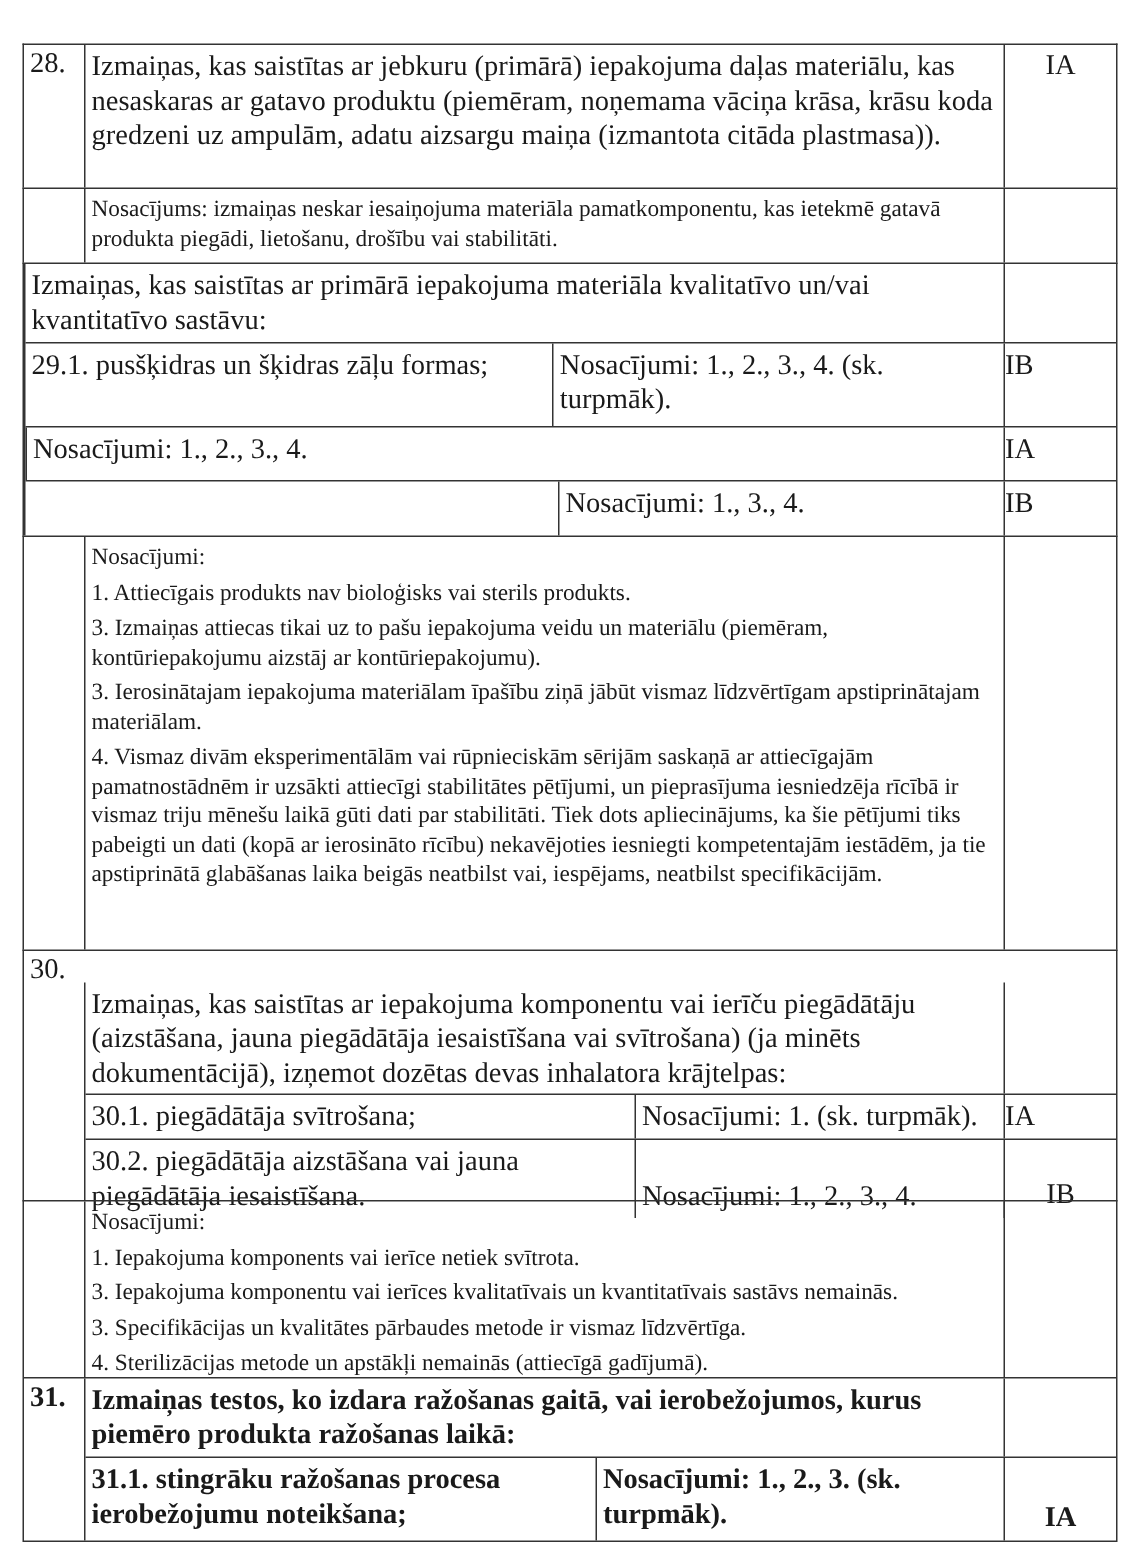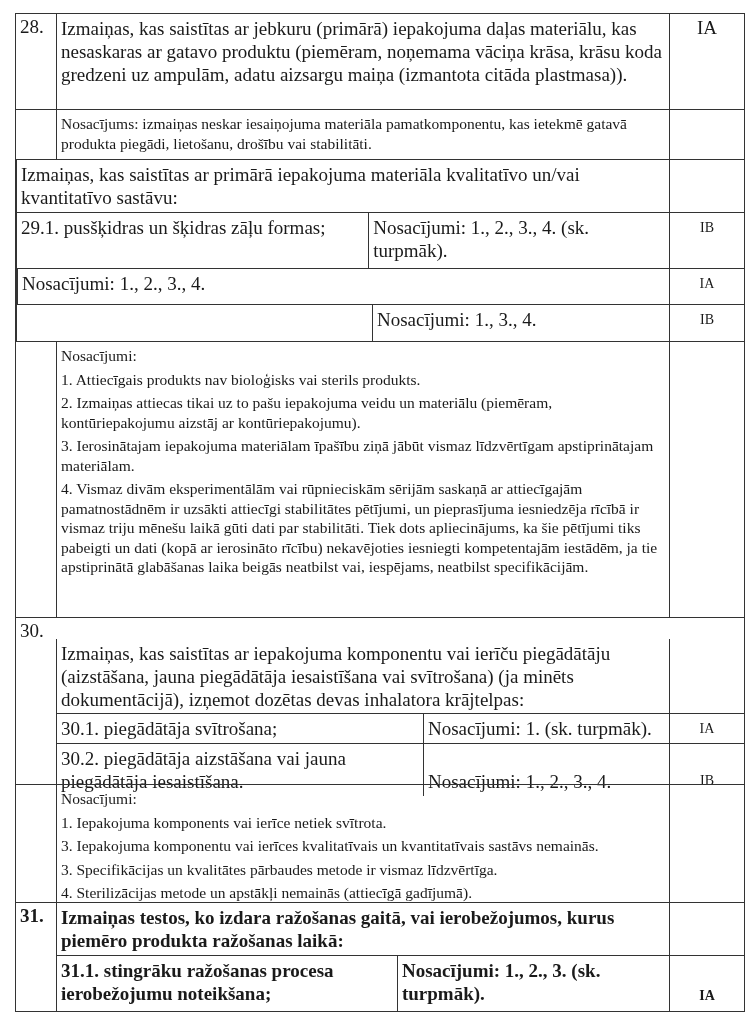--- a/index.html
+++ b/index.html
@@ -11,31 +11,31 @@
   .num { width:40px; flex:0 0 40px; box-sizing:border-box; font-size:19px; padding:2px 0 0 4px; }
   .main { flex:1 1 auto; box-sizing:border-box; border-left:1.2px solid #333; display:flex; flex-direction:column; }
   .type { width:75px; flex:0 0 75px; box-sizing:border-box; border-left:1.2px solid #333; text-align:center; font-size:19px; padding-top:3px; }
   .line { display:flex; border-top:1.2px solid #333; }
   .line:first-child { border-top:none; }
   .cell-text { flex:1 1 auto; box-sizing:border-box; font-size:19px; line-height:23px; padding:3px 6px 3px 4px; }
   .cell-note { flex:1 1 auto; box-sizing:border-box; font-size:15.5px; line-height:19.5px; padding:4px 6px 4px 4px; }
   .note-line { margin-bottom:4px; }
   .sub-left { box-sizing:border-box; font-size:19px; line-height:23px; padding:3px 4px 3px 4px; }
   .sub-mid { box-sizing:border-box; border-left:1.2px solid #333; font-size:19px; line-height:23px; padding:3px 4px 3px 4px; flex:1 1 auto; }
-  .sub-type { width:75px; flex:0 0 75px; box-sizing:border-box; border-left:1.2px solid #333; text-align:center; font-size:14px; line-height:23px; padding-top:3px; }
+  .sub-type { width:75px; flex:0 0 75px; box-sizing:border-box; border-left:1.2px solid #333; text-align:left; font-size:19px; line-height:23px; padding-top:3px; }
   .spacer-type { width:75px; flex:0 0 75px; box-sizing:border-box; border-left:1.2px solid #333; }
   .inner { display:flex; flex-direction:column; flex:1 1 auto; }
   .bottom-type { display:flex; align-items:flex-end; justify-content:center; padding-bottom:4px; }
 </style>
 </head>
 <body>
 
 <div class="page">
 
-  <div class="row" style="height:96px;">
+  <div class="row" style="height:96px;margin-top:16px;">
     <div class="num">28.</div>
     <div class="main">
       <div class="cell-text">Izmaiņas, kas saistītas ar jebkuru (primārā) iepakojuma daļas materiālu, kas nesaskaras ar gatavo produktu (piemēram, noņemama vāciņa krāsa, krāsu koda gredzeni uz ampulām, adatu aizsargu maiņa (izmantota citāda plastmasa)).</div>
     </div>
     <div class="type">IA</div>
   </div>
   <div class="row" style="height:50px;">
     <div class="num"></div>
     <div class="main">
       <div class="cell-note">Nosacījums: izmaiņas neskar iesaiņojuma materiāla pamatkomponentu, kas ietekmē gatavā produkta piegādi, lietošanu, drošību vai stabilitāti.</div>
@@ -66,21 +66,21 @@
         </div>
       </div>
     </div>
   </div>
   <div class="row" style="height:276px;">
     <div class="num"></div>
     <div class="main">
       <div class="cell-note">
         <div class="note-line">Nosacījumi:</div>
         <div class="note-line">1. Attiecīgais produkts nav bioloģisks vai sterils produkts.</div>
-        <div class="note-line">2. Izmaiņas attiecas tikai uz to pašu iepakojuma veidu un materiālu (piemēram, kontūriepakojumu aizstāj ar kontūriepakojumu).</div>
+        <div class="note-line">3. Izmaiņas attiecas tikai uz to pašu iepakojuma veidu un materiālu (piemēram, kontūriepakojumu aizstāj ar kontūriepakojumu).</div>
         <div class="note-line">3. Ierosinātajam iepakojuma materiālam īpašību ziņā jābūt vismaz līdzvērtīgam apstiprinātajam materiālam.</div>
         <div class="note-line">4. Vismaz divām eksperimentālām vai rūpnieciskām sērijām saskaņā ar attiecīgajām pamatnostādnēm ir uzsākti attiecīgi stabilitātes pētījumi, un pieprasījuma iesniedzēja rīcībā ir vismaz triju mēnešu laikā gūti dati par stabilitāti. Tiek dots apliecinājums, ka šie pētījumi tiks pabeigti un dati (kopā ar ierosināto rīcību) nekavējoties iesniegti kompetentajām iestādēm, ja tie apstiprinātā glabāšanas laika beigās neatbilst vai, iespējams, neatbilst specifikācijām.</div>
       </div>
     </div>
     <div class="type"></div>
   </div>
 
   <div class="row" style="height:167px;">
     <div class="num">30.</div>
     <div class="main" style="flex-direction:row;margin-top:21px;">

